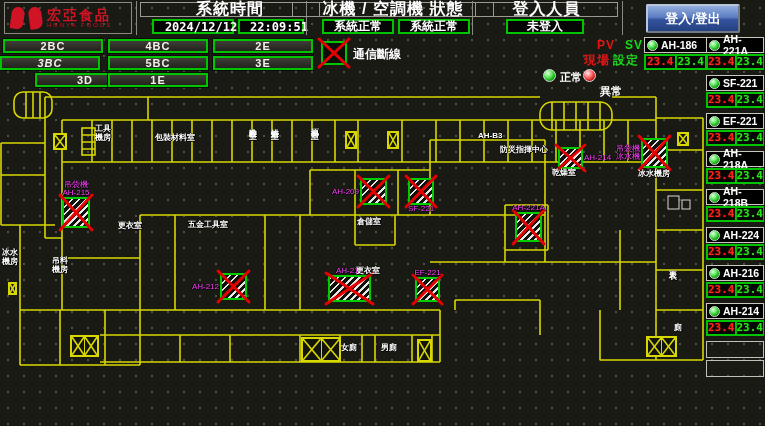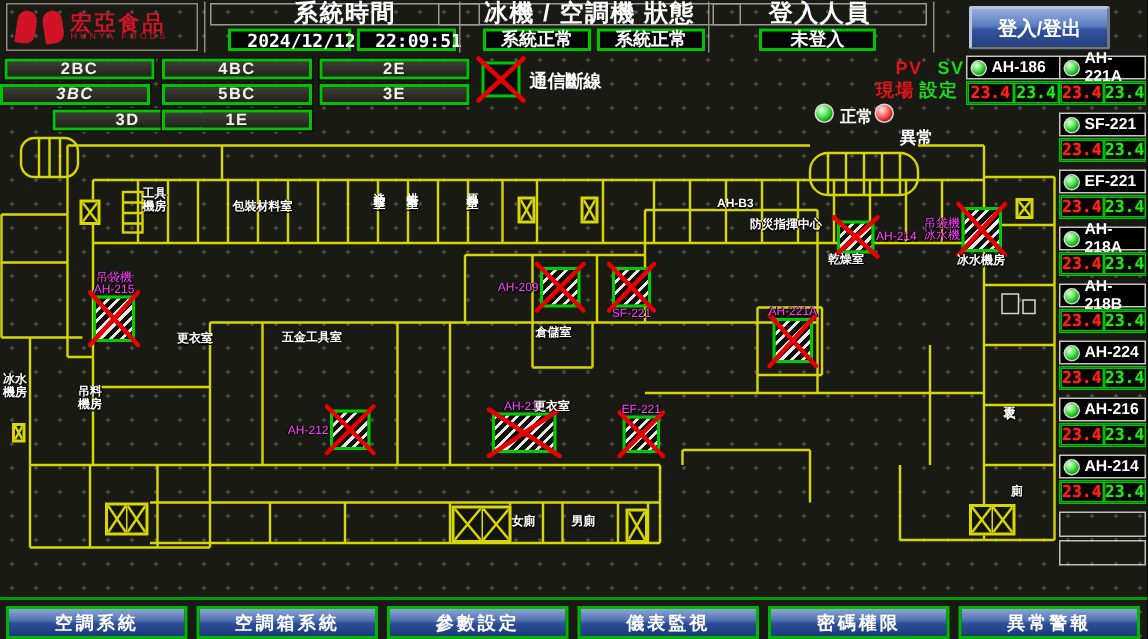--- a/index.html
+++ b/index.html
@@ -422,22 +422,14 @@
         </div>
         <div class="cell">
           <svg viewBox="0 0 10 10" preserveAspectRatio="none">
             <line x1="0" y1="0" x2="10" y2="10"></line>
             <line x1="10" y1="0" x2="0" y2="10"></line>
           </svg>
         </div>
       </div>
     </div>
 
-  <div id="bottombar">
-      <div class="navbtn" style="left: 4px;">空調系統</div>
-      <div class="navbtn" style="left: 131px;">空調箱系統</div>
-      <div class="navbtn" style="left: 258px;">參數設定</div>
-      <div class="navbtn" style="left: 385px;">儀表監視</div>
-      <div class="navbtn" style="left: 512px;">密碼權限</div>
-      <div class="navbtn" style="left: 639px;">異常警報</div>
-    </div>
 
 </div>
 
 </body></html>

